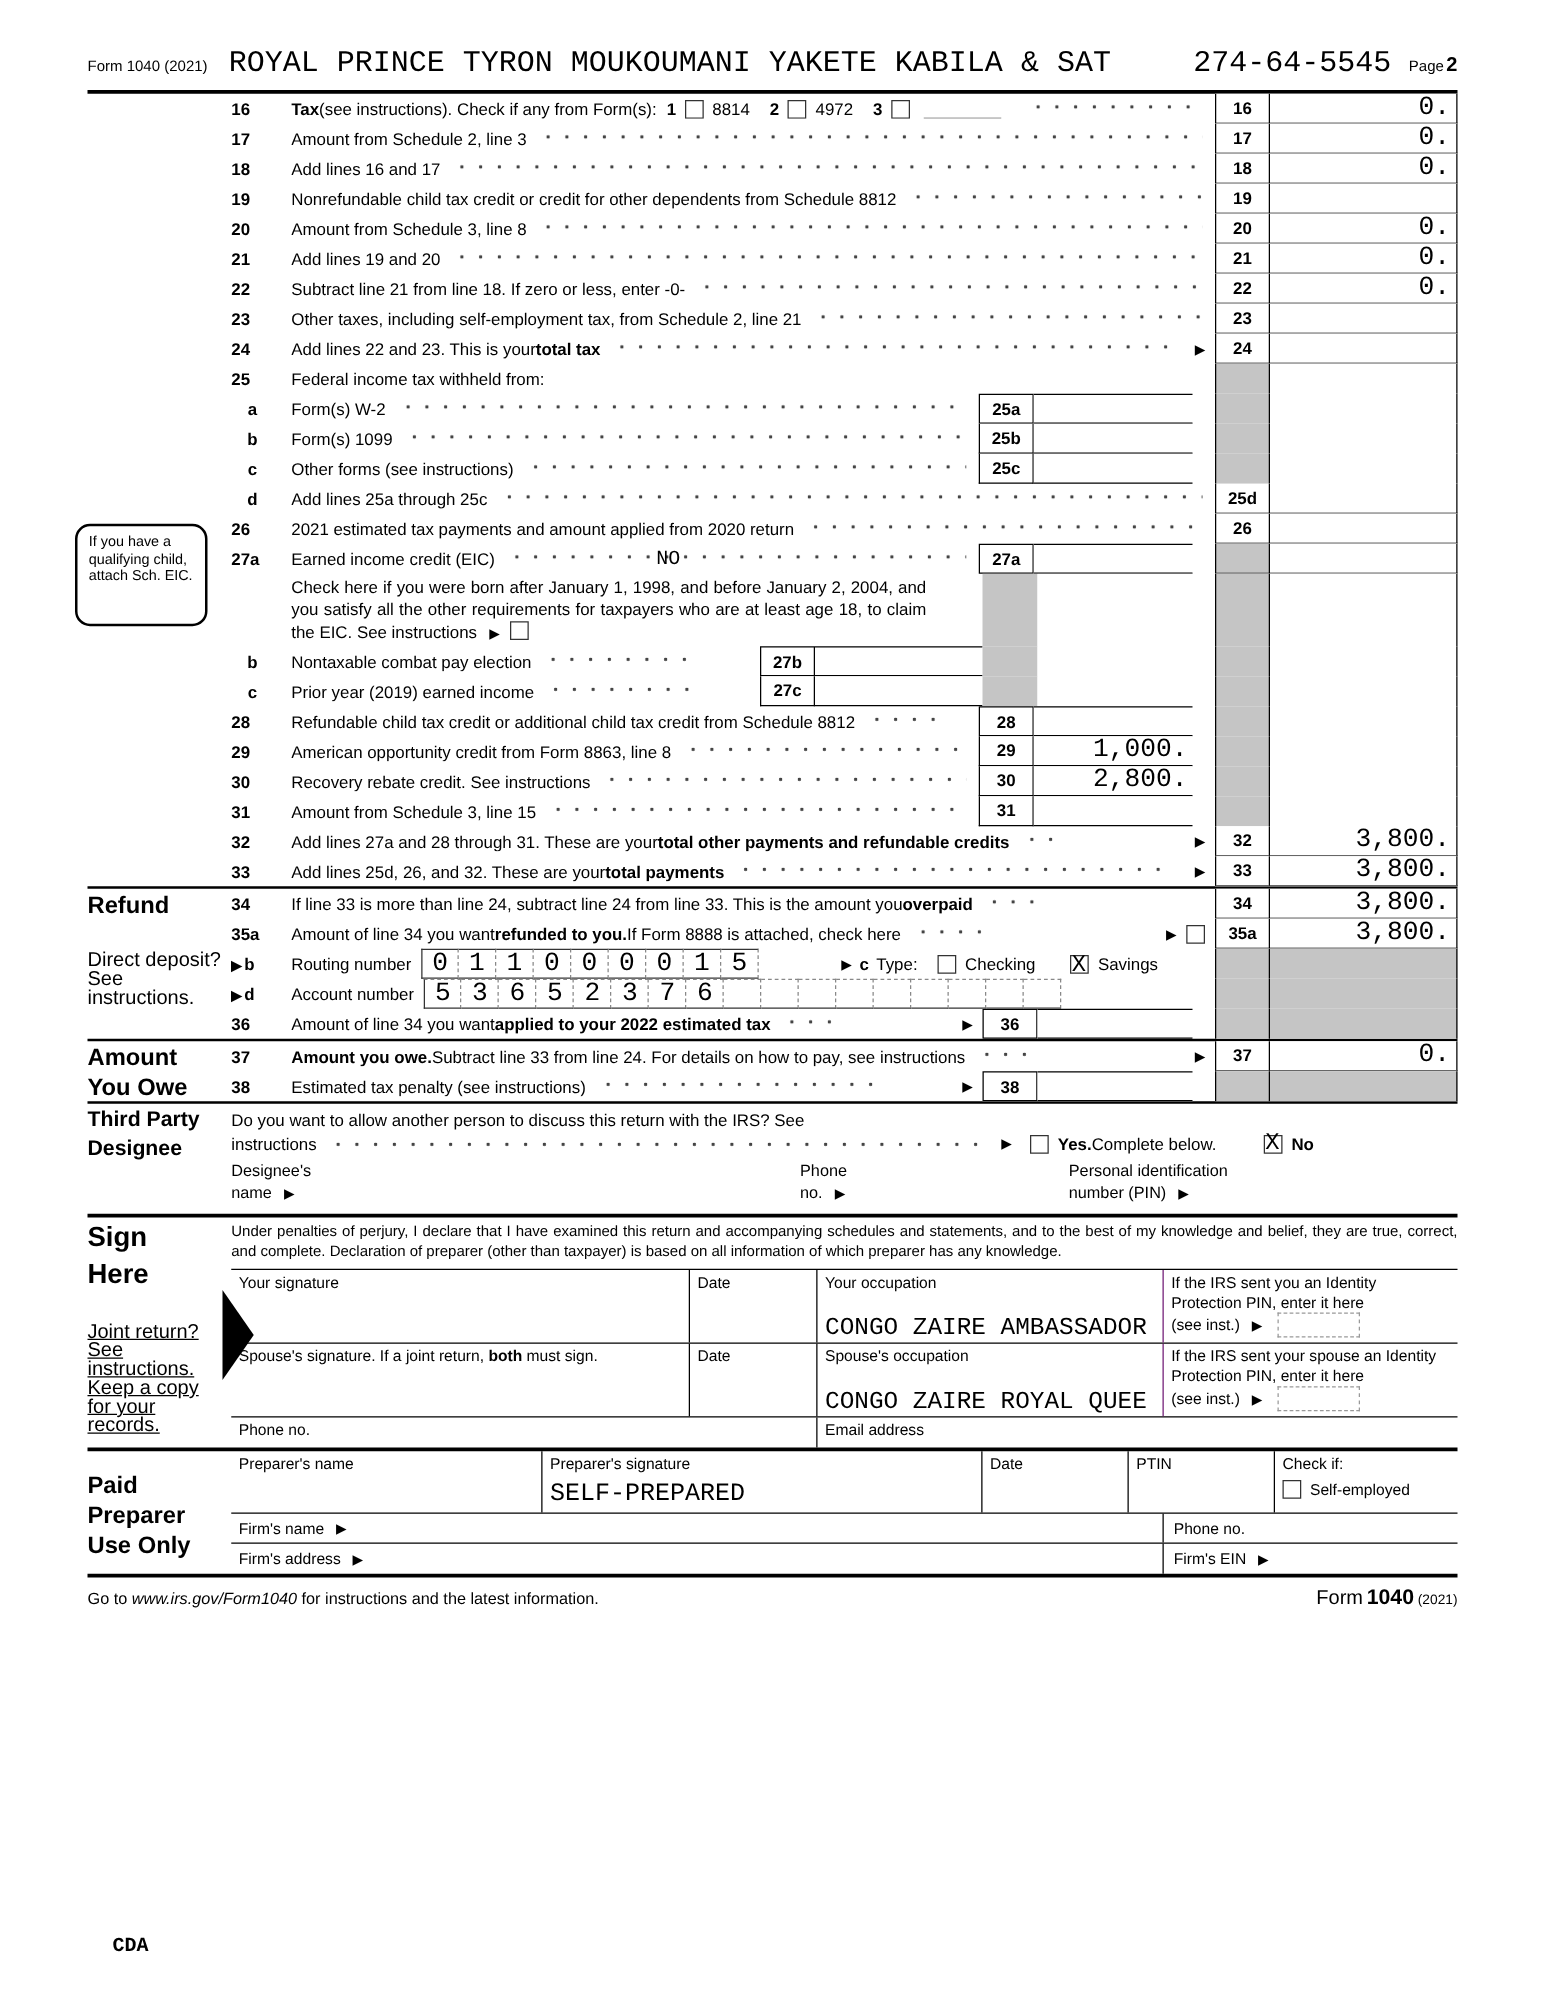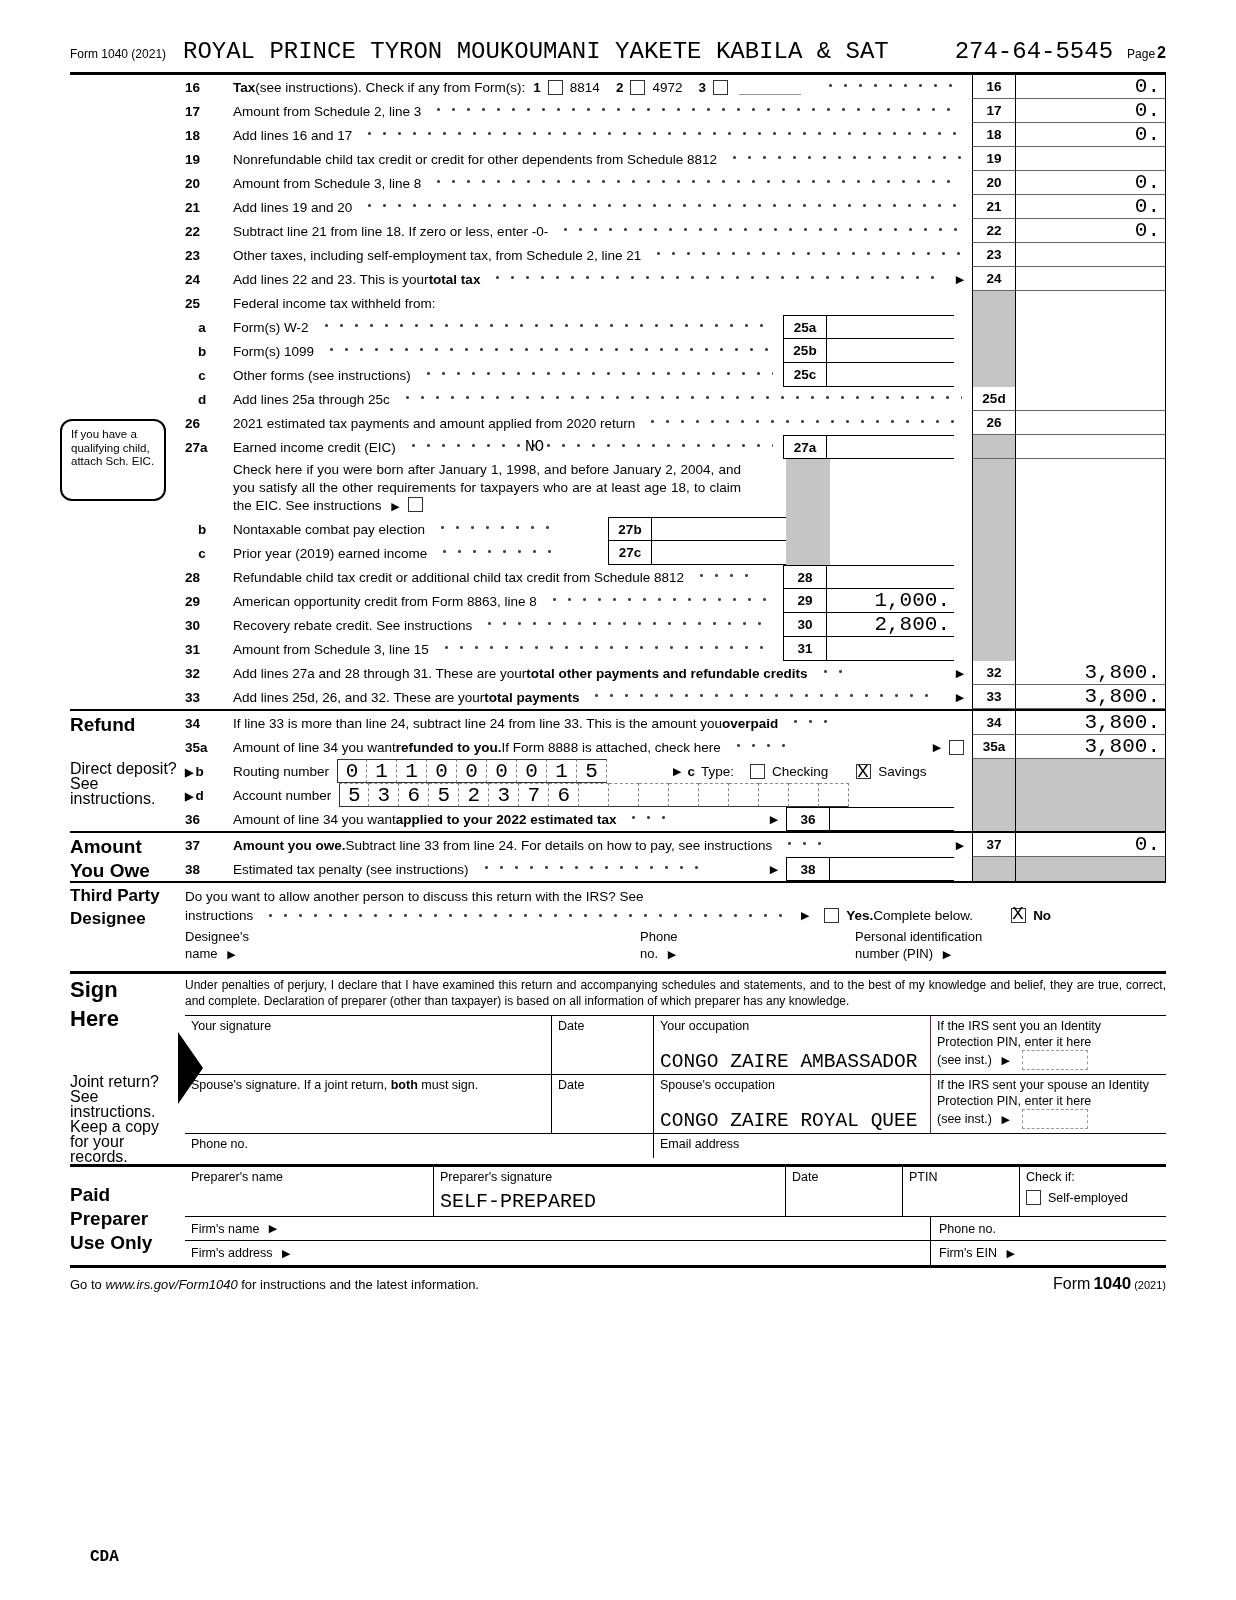--- a/index.html
+++ b/index.html
@@ -647,21 +647,21 @@
         </div>
       </div>
     </div>
 
     <div class="hr3"></div>
 
     <div class="sec">
       <div>
         <div class="slab" style="font-size:22px; line-height:26px;">Sign</div>
         <div class="slab" style="font-size:22px; line-height:26px;">Here</div>
-        <div class="snote" style="margin-top:42px; width:92px;">Joint return? See instructions. Keep a copy for your records.</div>
+        <div class="snote" style="margin-top:26px; width:92px;text-decoration:underline;">Joint return? See instructions. Keep a copy for your records.</div>
       </div>
       <div>
         <div class="perjury">Under penalties of perjury, I declare that I have examined this return and accompanying schedules and statements, and to the best of my knowledge and belief, they are true, correct, and complete. Declaration of preparer (other than taxpayer) is based on all information of which preparer has any knowledge.</div>
         <div class="stable">
           <div class="srow">
             <div class="scell c-sig">Your signature</div>
             <div class="scell c-date">Date</div>
             <div class="scell c-occ">
               <div>Your occupation</div>
               <div class="occval">CONGO ZAIRE AMBASSADOR</div>

